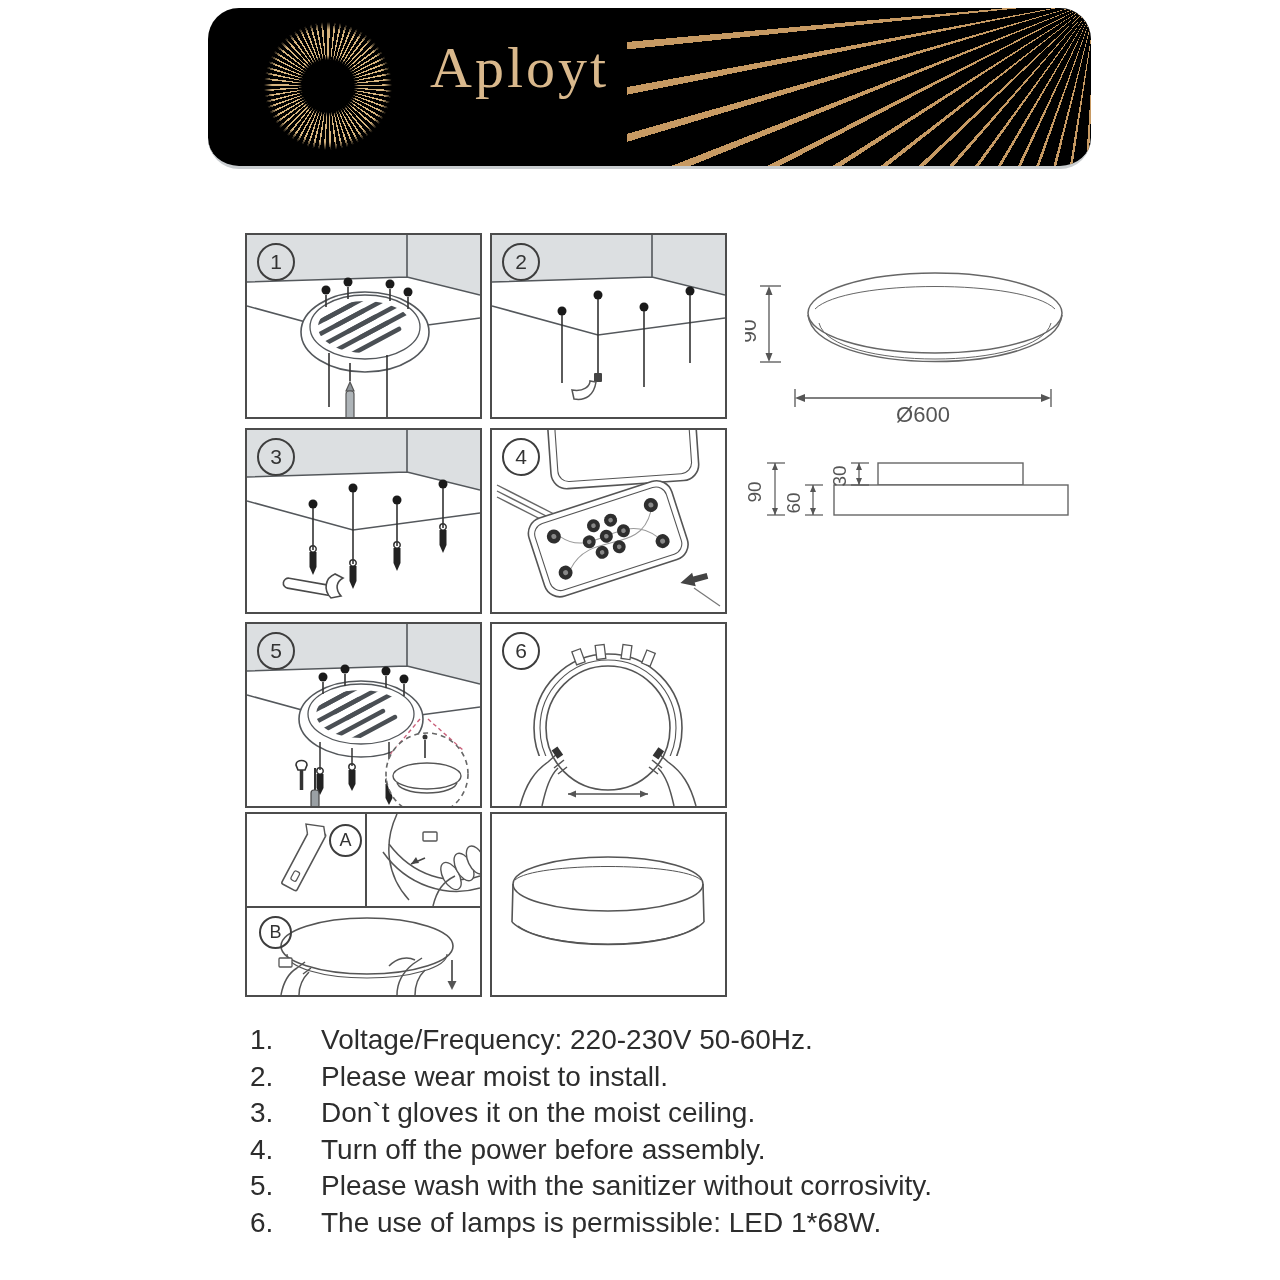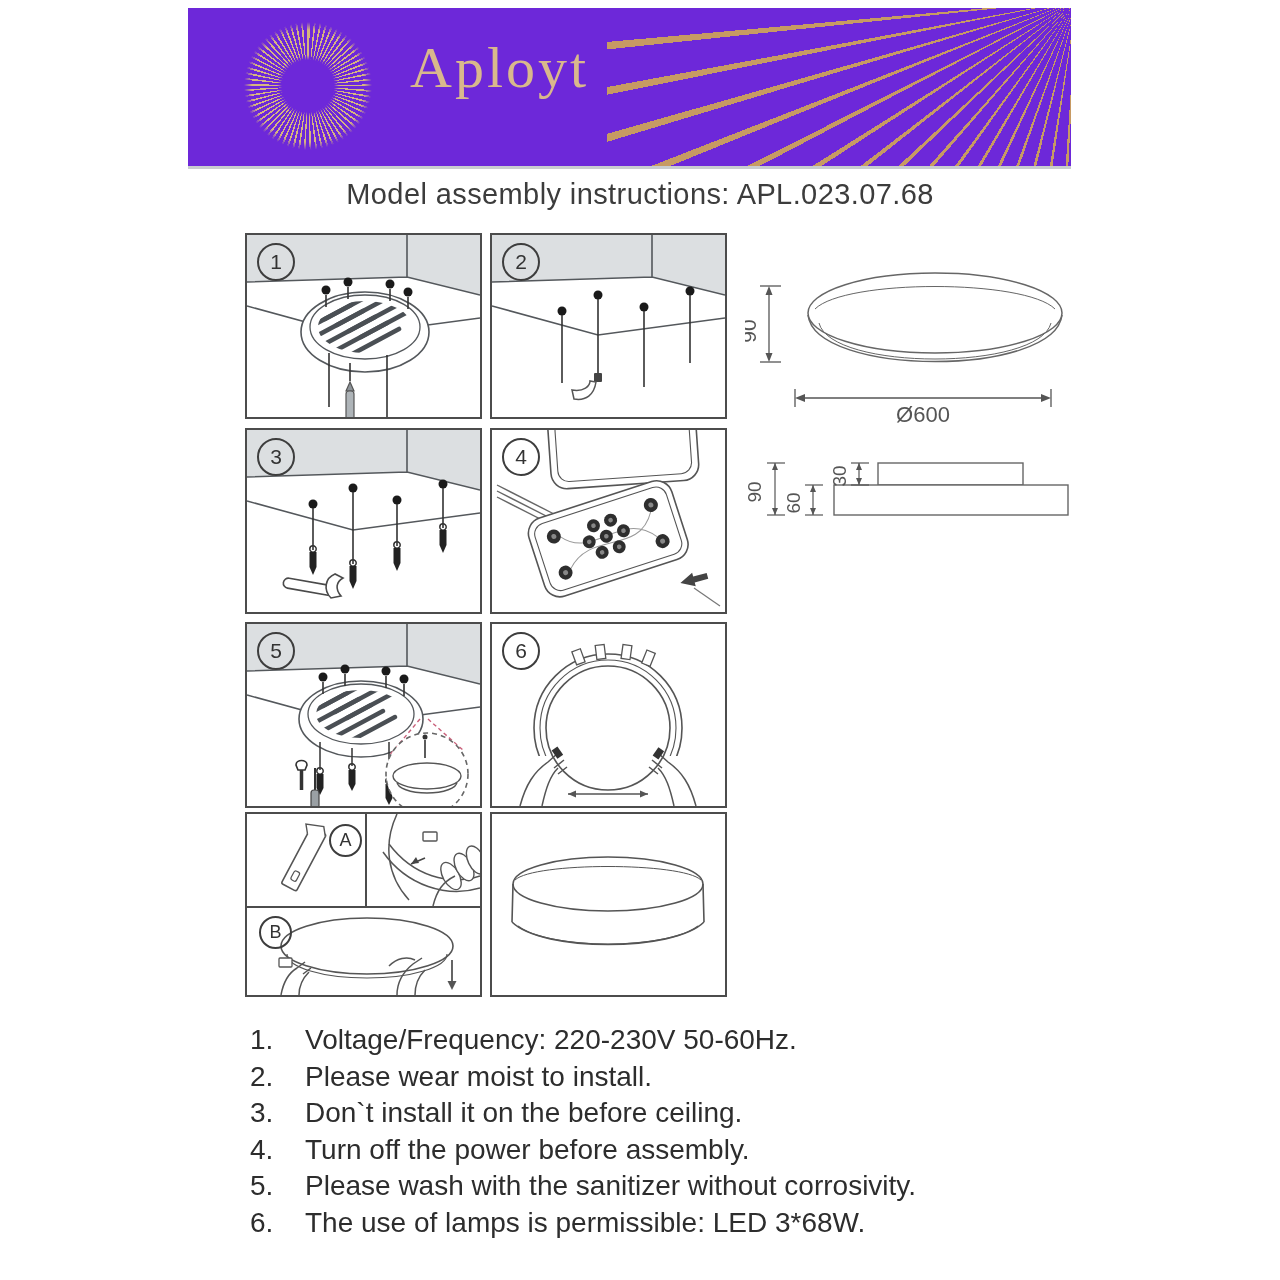--- a/index.html
+++ b/index.html
@@ -1,20 +1,20 @@
 <!DOCTYPE html>
 <html><head>
 <meta charset="utf-8">
 <style>
   html,body{margin:0;padding:0;background:#fff;}
   .page{position:relative;width:1280px;height:1280px;background:#ffffff;overflow:hidden;
         font-family:"Liberation Sans",sans-serif;color:#2e2e2e;}
   
-  .banner{position:absolute;left:188px;top:8px;width:883px;height:158px;background:#6d28d9;
-          overflow:hidden;border-bottom:3px solid #c9cdd0;}
+  .banner{position:absolute;left:208px;top:8px;width:883px;height:158px;background:#000000;
+          overflow:hidden;border-bottom:3px solid #c9cdd0;border-radius:31px;}
   .sunburst{position:absolute;left:52px;top:10px;width:136px;height:136px;border-radius:50%;
     background:repeating-conic-gradient(#d8b57f 0 1.8deg, rgba(0,0,0,0) 1.8deg 5.2deg);
     -webkit-mask:radial-gradient(circle at 50% 50%, rgba(0,0,0,0) 0 26px, #000 31px 56px, rgba(0,0,0,0) 64px);
     mask:radial-gradient(circle at 50% 50%, rgba(0,0,0,0) 0 26px, #000 31px 56px, rgba(0,0,0,0) 64px);}
   .brand{position:absolute;left:222px;top:26px;font-family:"Liberation Serif",serif;
          font-size:58px;letter-spacing:3px;color:#d9b88c;font-weight:400;}
   .rays{position:absolute;right:-6px;top:-8px;width:470px;height:172px;
     background:repeating-conic-gradient(from 183deg at 100% 0%, #c79a63 0 0.9deg, rgba(0,0,0,0) 0.9deg 5.4deg);}
   
   .title{position:absolute;left:0;top:178px;width:100%;text-align:center;
@@ -29,34 +29,33 @@
   .divider-v{position:absolute;left:118px;top:0;width:2px;height:92px;background:#4c4c4c;}
   .divider-h{position:absolute;left:0;top:92px;width:233px;height:2px;background:#4c4c4c;}
   .cell{position:absolute;overflow:hidden;}
   
   .fig{position:absolute;}
   .fig text{font-family:"Liberation Sans",sans-serif;fill:#555;}
   
   .notes{position:absolute;left:250px;top:1022px;width:830px;}
   .note-row{display:flex;font-size:28px;line-height:36.5px;color:#2d2d2d;}
   .note-num{width:55px;flex:0 0 55px;}
-  .note-text{flex:1;}
+  .note-text{flex:1;margin-left:16px;}
 </style>
 </head>
 <body>
 
 <div class="page">
 
   <div class="banner">
     <div class="sunburst"></div>
     <div class="brand">Aployt</div>
     <div class="rays"></div>
   </div>
 
-  <div class="title">Model assembly instructions: APL.023.07.68</div>
 
   <div class="panel" style="left:245px;top:233px;">
     <div class="badge" style="left:10px;top:8px;">1</div>
     <svg width="233" height="182" viewBox="0 0 233 182">
       <path d="M0,0 H233 V60 L160,42 L0,47 Z" fill="#dcdfe1"></path>
       <path d="M160,0 V42 M233,60 L160,42 L0,47 M0,71 L106,100 L233,83" fill="none" stroke="#54585c" stroke-width="1.6"></path>
       <ellipse cx="118" cy="97" rx="64" ry="40" fill="#fff" stroke="#54585c" stroke-width="1.6"></ellipse>
       <ellipse cx="118" cy="92" rx="55" ry="32" fill="#fff" stroke="#54585c" stroke-width="1.3"></ellipse>
       <clipPath id="h1">
           <ellipse cx="118" cy="92" rx="47" ry="26"></ellipse>
@@ -385,29 +384,29 @@
     <div class="note-row">
       <span class="note-num">1.</span>
       <span class="note-text">Voltage/Frequency: 220-230V 50-60Hz.</span>
     </div>
     <div class="note-row">
       <span class="note-num">2.</span>
       <span class="note-text">Please wear moist to install.</span>
     </div>
     <div class="note-row">
       <span class="note-num">3.</span>
-      <span class="note-text">Don`t install it on the before ceiling.</span>
+      <span class="note-text">Don`t gloves it on the moist ceiling.</span>
     </div>
     <div class="note-row">
       <span class="note-num">4.</span>
       <span class="note-text">Turn off the power before assembly.</span>
     </div>
     <div class="note-row">
       <span class="note-num">5.</span>
       <span class="note-text">Please wash with the sanitizer without corrosivity.</span>
     </div>
     <div class="note-row">
       <span class="note-num">6.</span>
-      <span class="note-text">The use of lamps is permissible: LED 3*68W.</span>
+      <span class="note-text">The use of lamps is permissible: LED 1*68W.</span>
     </div>
   </div>
 
 </div>
 
 </body></html>

